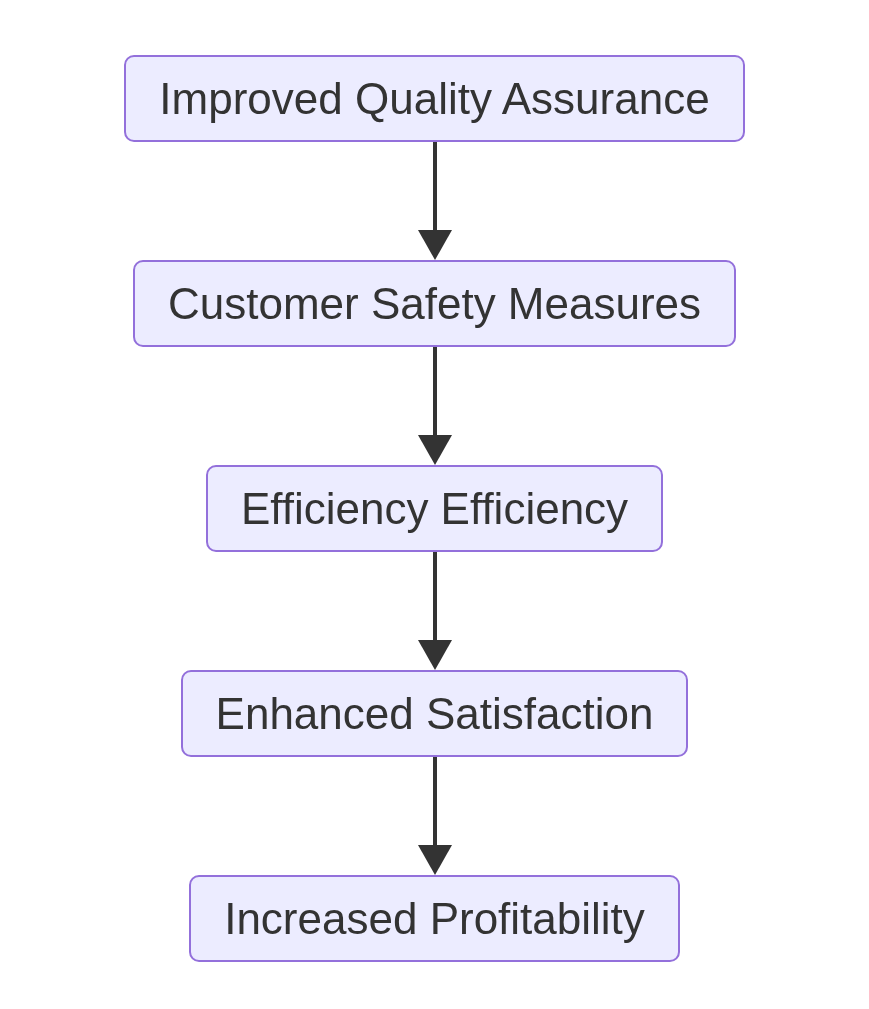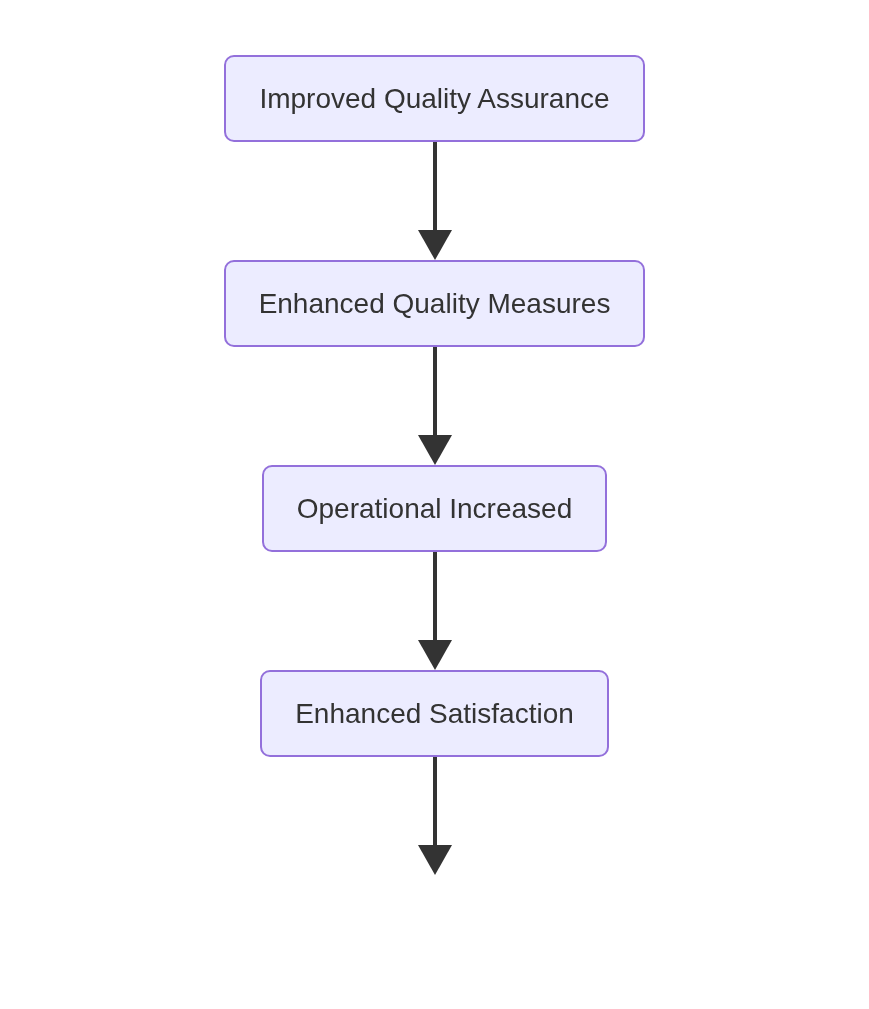--- a/index.html
+++ b/index.html
@@ -27,21 +27,21 @@
     box-sizing:border-box;
   }
   .node{
     box-sizing:border-box;
     height:87px;
     padding:0 33px;
     border:2px solid var(--node-border);
     border-radius:10px;
     background:var(--node-fill);
     color:var(--text-color);
-    font-size:28px;
+    font-size:44px;
     line-height:83px;
     white-space:nowrap;
     display:block;
     text-align:center;
     flex:0 0 auto;
   }
   .arrow{
     flex:0 0 auto;
     height:118px;
     width:34px;
@@ -71,40 +71,43 @@
   <div class="node">
     <span>Improved Quality Assurance</span>
   </div>
 
   <div class="arrow">
     <div class="arrow-line"></div>
     <div class="arrow-head"></div>
   </div>
 
   <div class="node">
-    <span>Enhanced Quality Measures</span>
+    <span>Customer Safety Measures</span>
   </div>
 
   <div class="arrow">
     <div class="arrow-line"></div>
     <div class="arrow-head"></div>
   </div>
 
   <div class="node">
-    <span>Operational Increased</span>
+    <span>Efficiency Efficiency</span>
   </div>
 
   <div class="arrow">
     <div class="arrow-line"></div>
     <div class="arrow-head"></div>
   </div>
 
   <div class="node">
     <span>Enhanced Satisfaction</span>
   </div>
 
   <div class="arrow">
     <div class="arrow-line"></div>
     <div class="arrow-head"></div>
   </div>
 
+  <div class="node">
+    <span>Increased Profitability</span>
+  </div>
 
 </div>
 
 </body></html>

